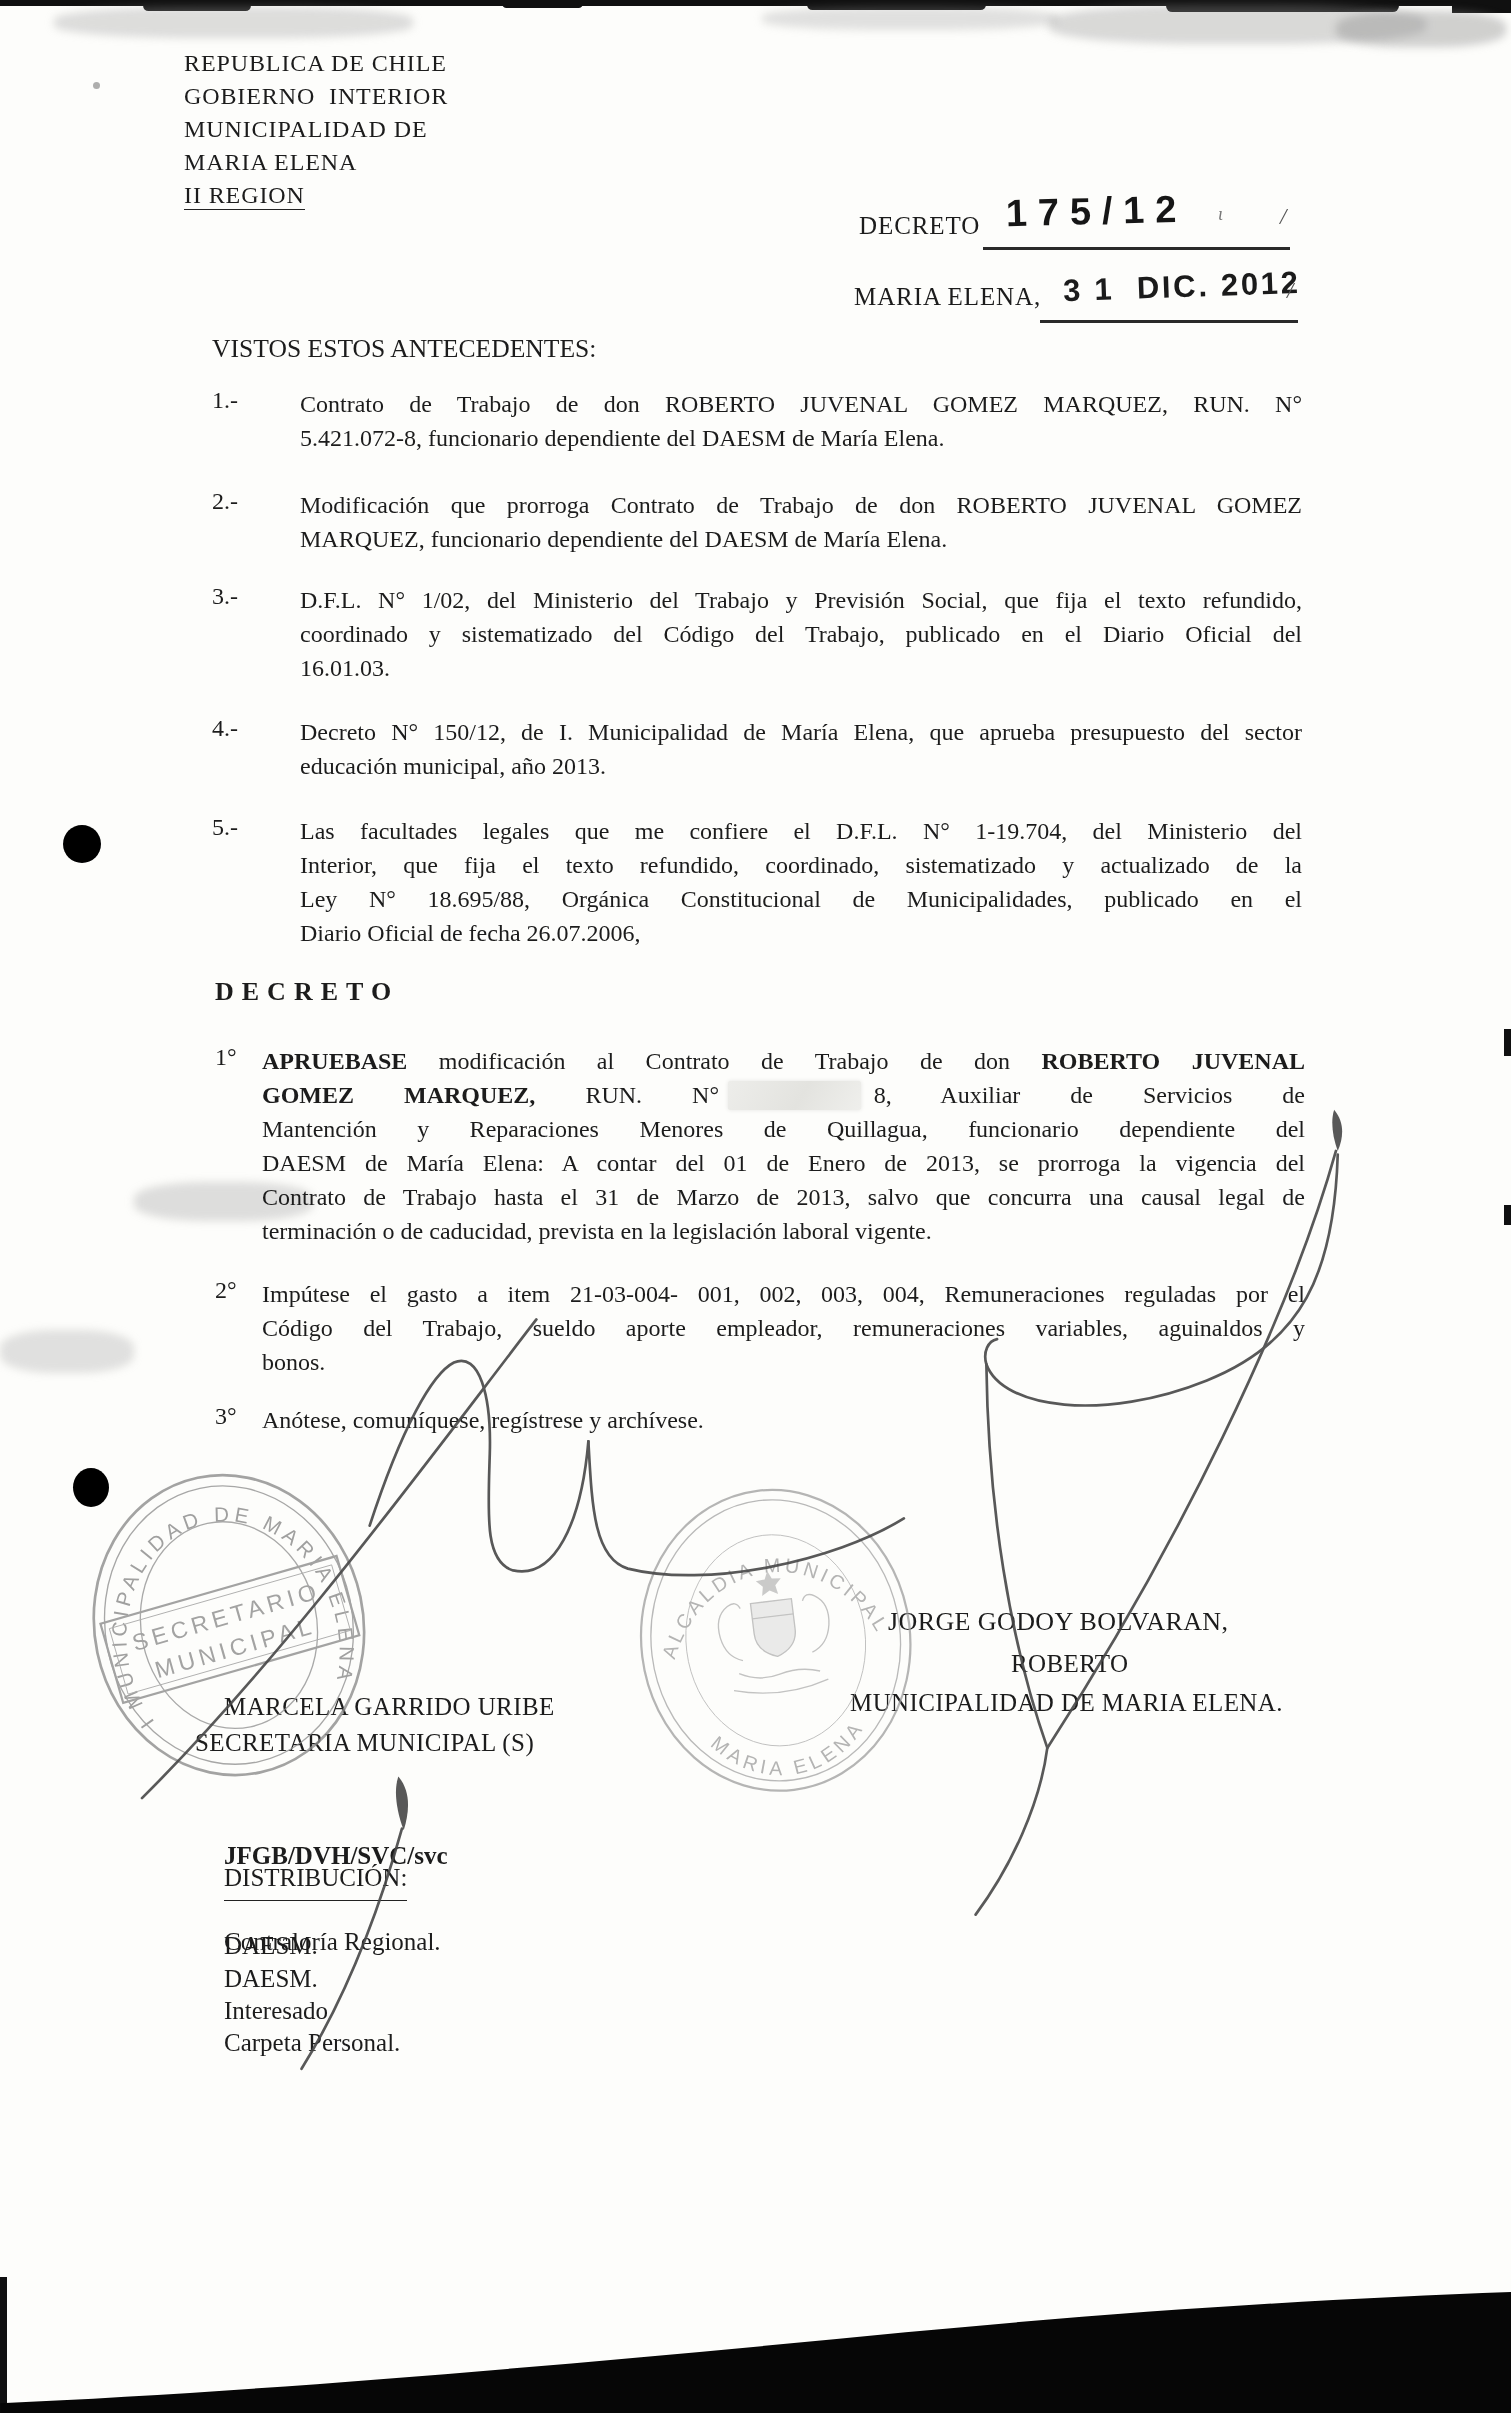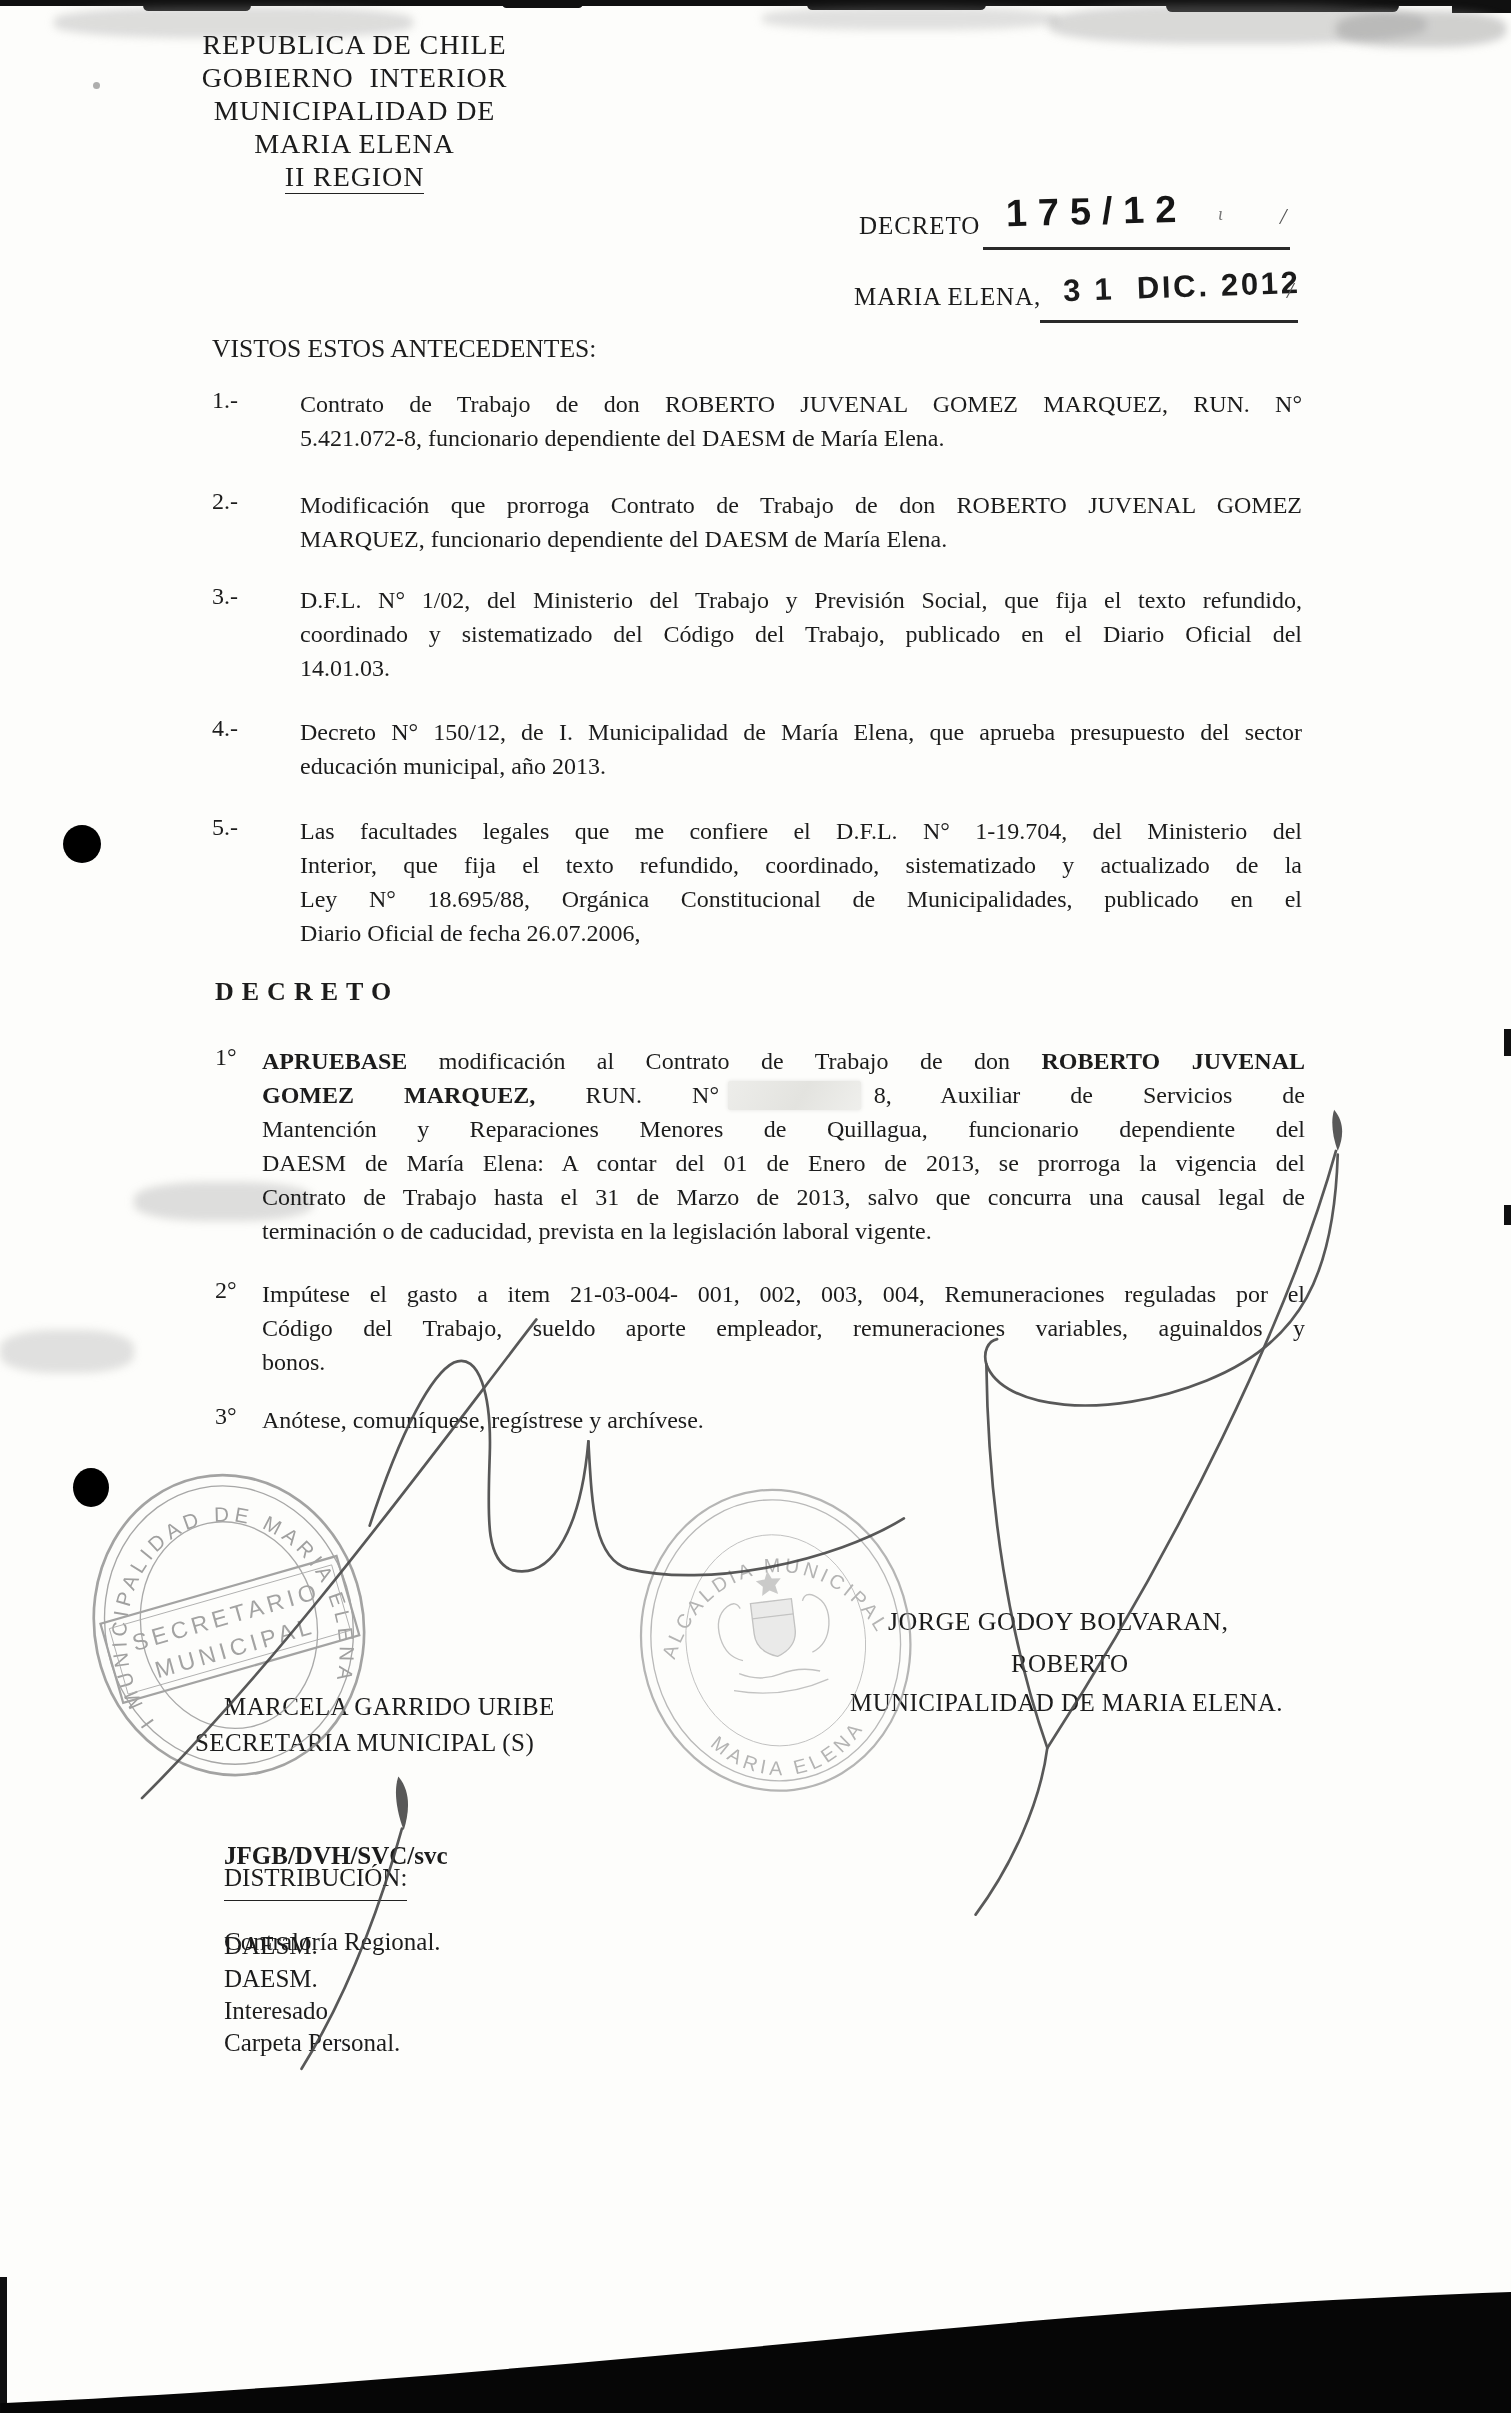--- a/index.html
+++ b/index.html
@@ -1,21 +1,21 @@
 <!DOCTYPE html>
 <html style="font-size:14.3px"><head>
 <meta charset="utf-8">
 <style>
   html,body{margin:0;padding:0;background:#9a9a9a;}
   .page{position:relative;width:1512px;height:2413px;background:#fdfdfb;overflow:hidden;
         font-family:"Liberation Serif","DejaVu Serif",serif;color:#1c1c1c;}
   .abs{position:absolute;}
   .pre{white-space:pre;}
   
-  .letterhead{left:184px;top:28px;width:341px;text-align:center;font-size:28px;line-height:33px;letter-spacing:0.9px;}
+  .letterhead{left:184px;top:47px;width:341px;text-align:left;font-size:24px;line-height:33px;letter-spacing:0.9px;}
   .lh-underline{border-bottom:1.8px solid #222;padding-bottom:0.9px;}
   
   .lbl{font-size:25px;letter-spacing:0.9px;}
   .stampnum{font-family:"Liberation Sans","DejaVu Sans",sans-serif;font-weight:bold;font-size:38px;
             letter-spacing:10.8px;color:#161616;transform:rotate(-1.5deg);}
   .stampdate{font-family:"Liberation Sans","DejaVu Sans",sans-serif;font-weight:bold;font-size:31px;
              letter-spacing:2.7px;color:#1b1b1b;transform:rotate(-2deg);white-space:pre;}
   .hline{background:#2a2a2a;height:2.7px;}
   .handmark{font-style:italic;color:#555;font-size:23px;}
   .tick{color:#777;font-size:18px;font-style:italic;}
@@ -104,21 +104,21 @@
       <div class="jline">Modificación que prorroga Contrato de Trabajo de don ROBERTO JUVENAL GOMEZ</div>
       <div class="lline">MARQUEZ, funcionario dependiente del DAESM de  María Elena.</div>
     </div>
   </div>
 
   <div class="abs row z3" style="left:212px;top:583px;">
     <span class="num">3.-</span>
     <div class="itxt">
       <div class="jline">D.F.L. N° 1/02, del Ministerio del Trabajo y Previsión Social, que fija el texto refundido,</div>
       <div class="jline">coordinado y sistematizado del Código del Trabajo, publicado en el Diario Oficial  del</div>
-      <div class="lline">14.01.03.</div>
+      <div class="lline">16.01.03.</div>
     </div>
   </div>
 
   <div class="abs row z3" style="left:212px;top:715px;">
     <span class="num">4.-</span>
     <div class="itxt">
       <div class="jline">Decreto N° 150/12, de I. Municipalidad de María Elena, que aprueba presupuesto del sector</div>
       <div class="lline">educación municipal, año 2013.</div>
     </div>
   </div>

